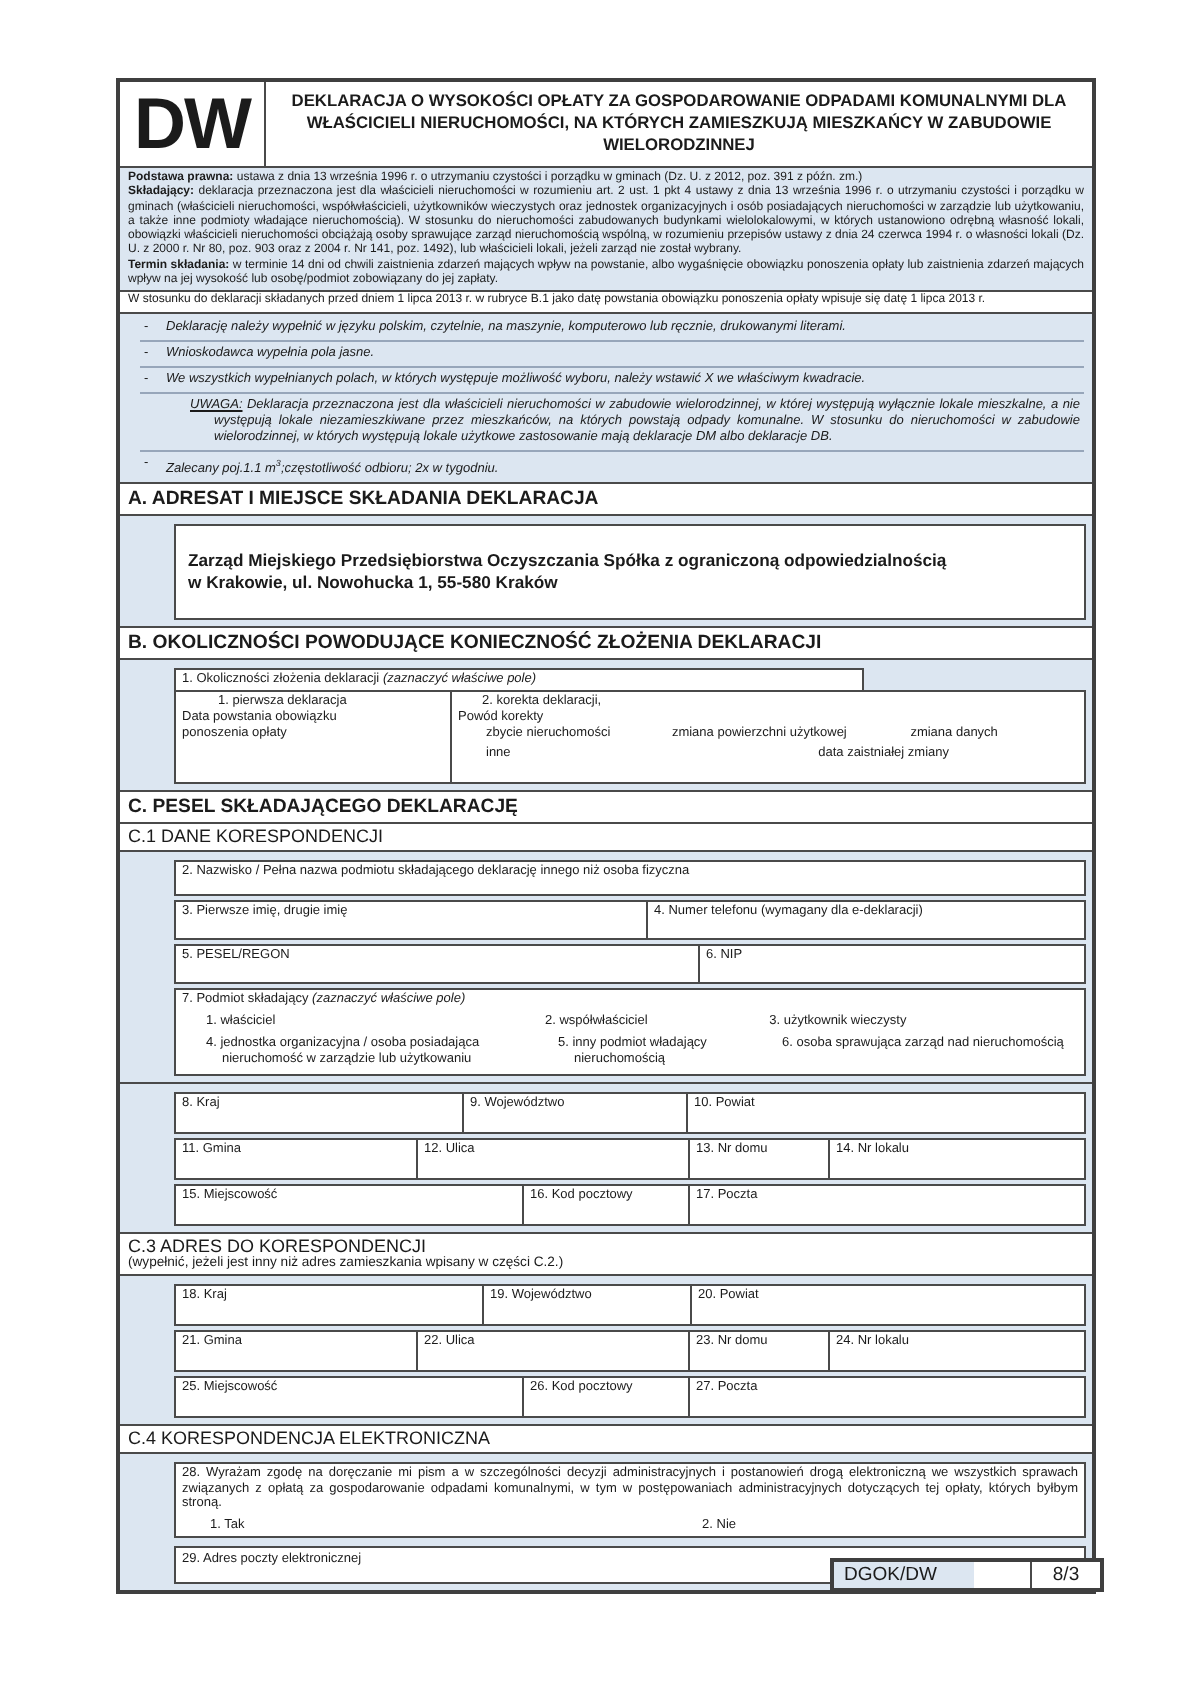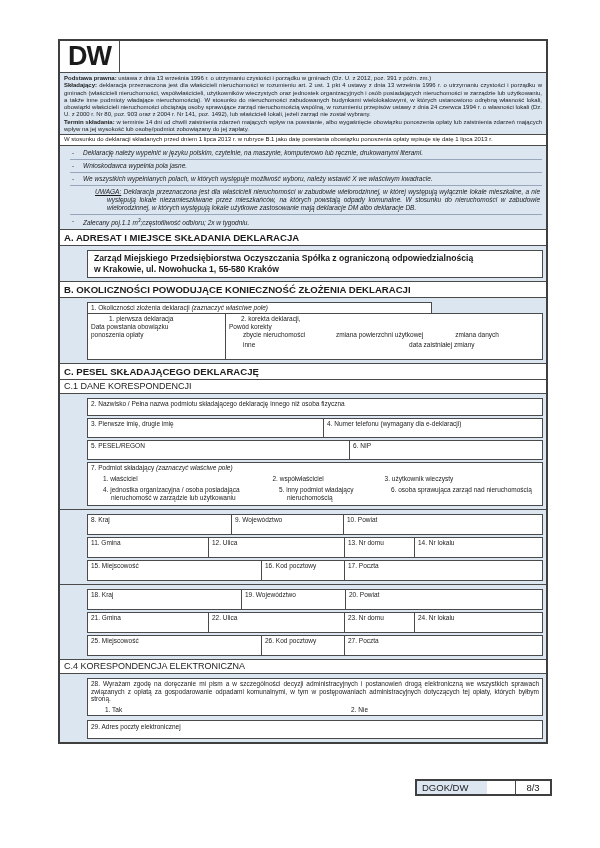--- a/index.html
+++ b/index.html
@@ -12,23 +12,23 @@
     overflow:hidden;
   }
   .form {
     position:absolute; left:58px; top:39px; width:490px;
     border:2px solid #3f3f3f;
     background:#dce6f1;
   }
   
   .form-header { display:flex; background:#fff; border-bottom:1px solid #4a4a4a; }
   .dw-box {
-    width:60px; border-right:1px solid #4a4a4a;
+    width:73px; border-right:1px solid #4a4a4a;
     display:flex; align-items:center; justify-content:center;
-    font-weight:bold; font-size:27px; letter-spacing:-1px;
+    font-weight:bold; font-size:36px; letter-spacing:-1px;
   }
   .form-title {
     flex:1; text-align:center; font-weight:bold;
     font-size:8.4px; line-height:11px; padding:4px 10px 3px;
   }
   
   .legal { background:#dce6f1; font-size:6px; line-height:7.3px; padding:2px 4px 1px; }
   .legal p { text-align:justify; }
   .legal b { font-weight:bold; }
   .note2013 {
@@ -53,21 +53,21 @@
   
   .fbox, .fcell { background:#fff; border:1px solid #4a4a4a; font-size:6.5px; }
   .frow { display:flex; margin-bottom:2px; }
   .frow:last-child { margin-bottom:0; }
   .fcell { padding:1.5px 3px; }
   .fcell + .fcell { margin-left:-1px; }
   .flabel { font-size:6.5px; }
   .italic { font-style:italic; }
   .h18 { height:18px; } .h20 { height:20px; } .h21 { height:21px; }
   
-  .addr-box { border:1px solid #4a4a4a; background:#fff; font-weight:bold; font-size:8.6px; line-height:11px; padding:2px 6px; }
+  .addr-box { border:1px solid #4a4a4a; background:#fff; font-weight:bold; font-size:8.6px; line-height:11px; padding:12px 6px; }
   
   .b1-label { width:345px; padding:1.5px 3px; background:#fff; border:1px solid #4a4a4a; }
   .b1-cells { display:flex; margin-top:-1px; }
   .b1-cell1 { width:139px; height:47px; }
   .b1-cell2 { flex:1; height:47px; }
   .b-line { margin-top:1px; }
   .opt-inline span { display:inline-block; }
   
   .box7 { padding:1.5px 3px 3px; }
   .opt-row { margin-top:4px; white-space:nowrap; }
@@ -85,20 +85,21 @@
   .footer-code { flex:1; background:#dce6f1; display:flex; align-items:center; padding-left:5px; }
   .footer-page { width:35px; border-left:1px solid #4a4a4a; display:flex; align-items:center; justify-content:center; }
 </style>
 </head>
 <body>
 
 <div class="form">
 
   <div class="form-header">
     <div class="dw-box">DW</div>
+    <div class="form-title">DEKLARACJA O WYSOKOŚCI OPŁATY ZA GOSPODAROWANIE ODPADAMI KOMUNALNYMI DLA WŁAŚCICIELI NIERUCHOMOŚCI, NA KTÓRYCH ZAMIESZKUJĄ MIESZKAŃCY W ZABUDOWIE WIELORODZINNEJ</div>
   </div>
 
   <div class="legal">
     <p><b>Podstawa prawna:</b><span> ustawa z dnia 13 września 1996 r. o utrzymaniu czystości i porządku w gminach (Dz. U. z 2012, poz. 391 z późn. zm.)</span></p>
     <p><b>Składający:</b><span> deklaracja przeznaczona jest dla właścicieli nieruchomości w rozumieniu art. 2 ust. 1 pkt 4 ustawy z dnia 13 września 1996 r. o utrzymaniu czystości i porządku w gminach (właścicieli nieruchomości, współwłaścicieli, użytkowników wieczystych oraz jednostek organizacyjnych i osób posiadających nieruchomości w zarządzie lub użytkowaniu, a także inne podmioty władające nieruchomością). W stosunku do nieruchomości zabudowanych budynkami wielolokalowymi, w których ustanowiono odrębną własność lokali, obowiązki właścicieli nieruchomości obciążają osoby sprawujące zarząd nieruchomością wspólną, w rozumieniu przepisów ustawy z dnia 24 czerwca 1994 r. o własności lokali (Dz. U. z 2000 r. Nr 80, poz. 903 oraz z 2004 r. Nr 141, poz. 1492), lub właścicieli lokali, jeżeli zarząd nie został wybrany.</span></p>
     <p><b>Termin składania:</b><span> w terminie 14 dni od chwili zaistnienia zdarzeń mających wpływ na powstanie, albo wygaśnięcie obowiązku ponoszenia opłaty lub zaistnienia zdarzeń mających wpływ na jej wysokość lub osobę/podmiot zobowiązany do jej zapłaty.</span></p>
   </div>
   <div class="note2013">W stosunku do deklaracji składanych przed dniem 1 lipca 2013 r. w rubryce B.1 jako datę powstania obowiązku ponoszenia opłaty wpisuje się datę 1 lipca 2013 r.</div>
 
   <div class="instructions">
@@ -197,20 +198,24 @@
       <div class="fcell h21" style="width:71px;"><span class="flabel">13. Nr domu</span></div>
       <div class="fcell h21" style="flex:1;"><span class="flabel">14. Nr lokalu</span></div>
     </div>
     <div class="frow">
       <div class="fcell h21" style="width:175px;"><span class="flabel">15. Miejscowość</span></div>
       <div class="fcell h21" style="width:84px;"><span class="flabel">16. Kod pocztowy</span></div>
       <div class="fcell h21" style="flex:1;"><span class="flabel">17. Poczta</span></div>
     </div>
   </div>
 
+  <div class="subsec-header">
+    <div>C.3 ADRES DO KORESPONDENCJI</div>
+    <div class="subsec-note">(wypełnić, jeżeli jest inny niż adres zamieszkania wpisany w części C.2.)</div>
+  </div>
   <div class="sec-body">
     <div class="frow">
       <div class="fcell h21" style="width:155px;"><span class="flabel">18. Kraj</span></div>
       <div class="fcell h21" style="width:105px;"><span class="flabel">19. Województwo</span></div>
       <div class="fcell h21" style="flex:1;"><span class="flabel">20. Powiat</span></div>
     </div>
     <div class="frow">
       <div class="fcell h21" style="width:122px;"><span class="flabel">21. Gmina</span></div>
       <div class="fcell h21" style="width:137px;"><span class="flabel">22. Ulica</span></div>
       <div class="fcell h21" style="width:71px;"><span class="flabel">23. Nr domu</span></div>

